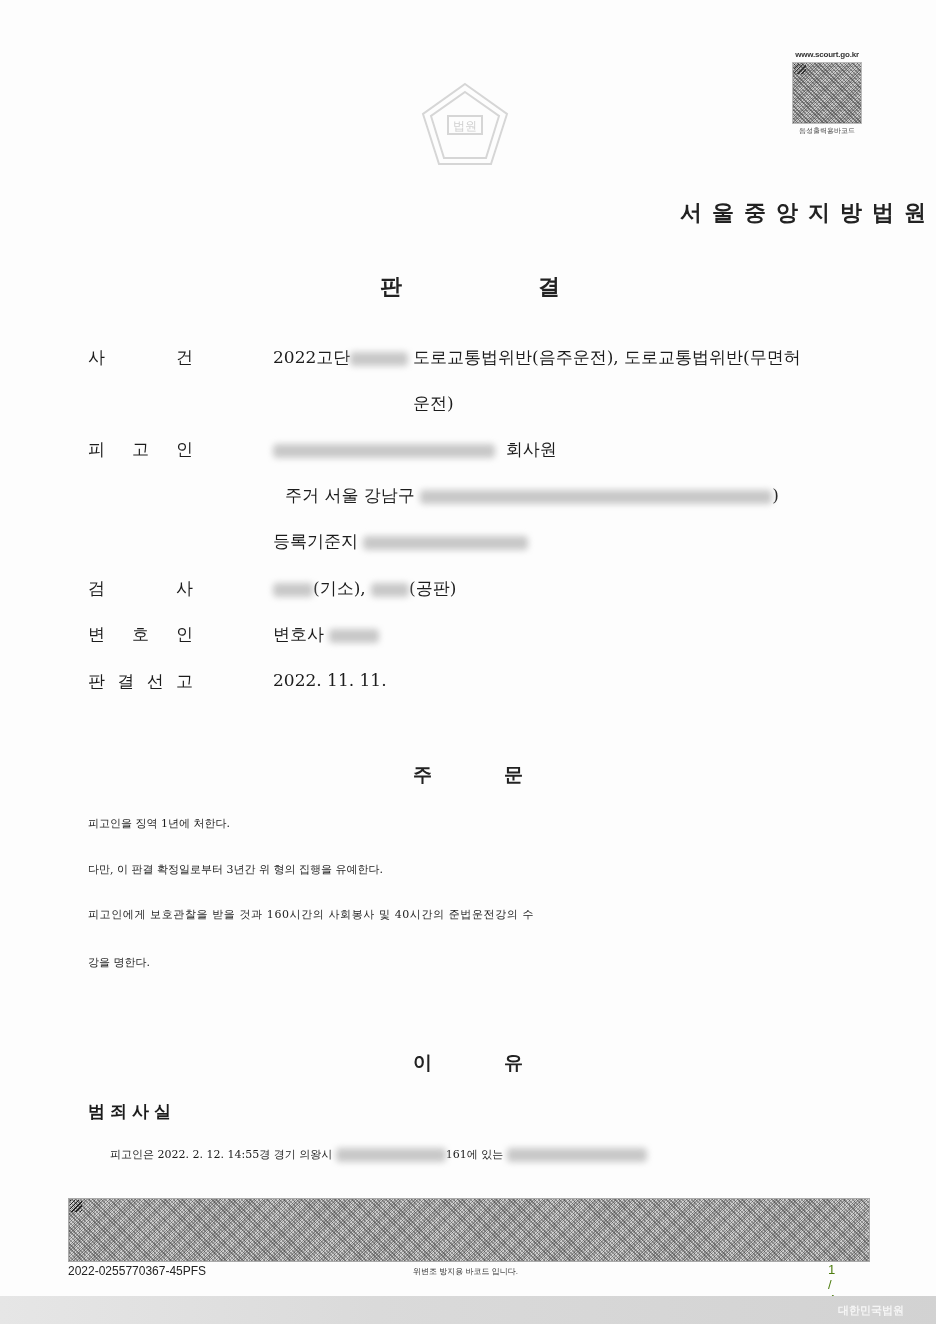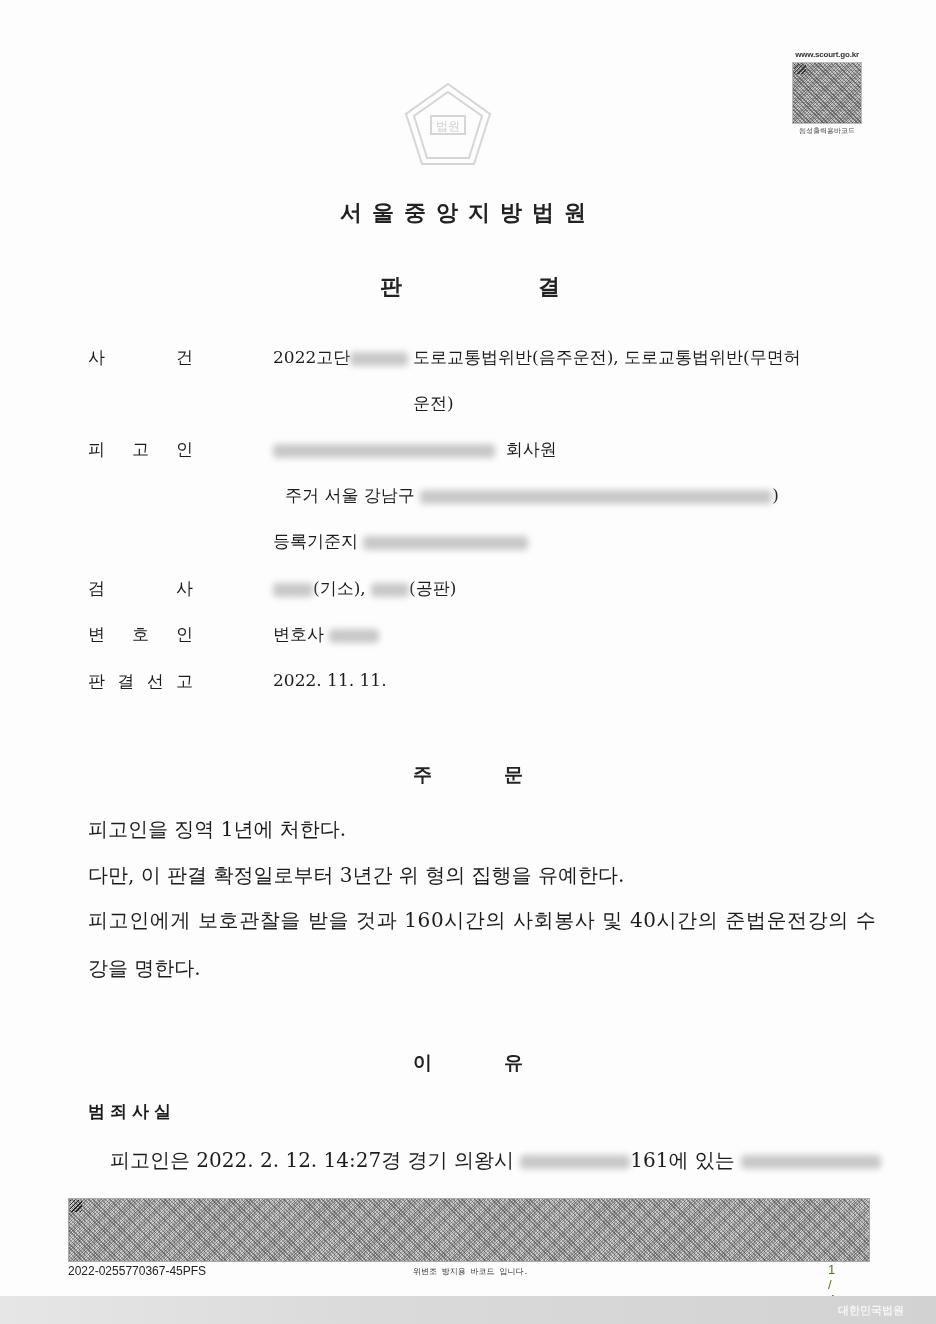--- a/index.html
+++ b/index.html
@@ -22,52 +22,52 @@
       repeating-linear-gradient(0deg, rgba(120,120,120,.35) 0 1px, transparent 1px 4px),
       #c9c9c9;
     border: 1px solid #bbb;
     position: relative;
   }
   .qr-code::before { content: ""; position: absolute; left: 1px; top: 1px; width: 12px; height: 10px;
     background: repeating-linear-gradient(135deg, #333 0 1px, transparent 1px 3px); }
   .qr-caption { font-family: "Liberation Sans", sans-serif; font-size: 7px; color: #444; }
 
   
-  .seal { position: absolute; left: 398px; top: 78px; width: 100px; height: 92px; }
+  .seal { position: absolute; left: 415px; top: 78px; width: 100px; height: 92px; }
   .seal svg { width: 100%; height: 100%; }
 
-  .court-name { position: absolute; left: 0; width: 936px; top: 198px; text-align: center;
+  .court-name { position: absolute; left: 0; width: 936px; top: 198px; text-align: right;
     font-family: "DejaVu Sans", "Liberation Sans", sans-serif; font-weight: bold; font-size: 22px; letter-spacing: 10px; color: #222; }
   .doc-title { position: absolute; left: 380px; top: 272px; width: 180px; display: flex; justify-content: space-between;
     font-family: "DejaVu Sans", "Liberation Sans", sans-serif; font-weight: bold; font-size: 22px; color: #222; }
 
   .info-row { position: absolute; left: 88px; width: 780px; font-size: 17px; }
   .info-label { position: absolute; left: 0; top: 0; width: 105px; display: flex; justify-content: space-between; }
   .info-value { position: absolute; left: 185px; top: 0; white-space: nowrap; text-align: right; }
   .blur { display: inline-block; height: 14px; background: #c8c8c8; border-radius: 4px; filter: blur(3px); vertical-align: middle; }
 
   .section-head { position: absolute; left: 413px; width: 110px; display: flex; justify-content: space-between;
     font-family: "DejaVu Sans", "Liberation Sans", sans-serif; font-weight: bold; font-size: 19px; color: #222; }
 
-  .para { position: absolute; left: 88px; font-size: 20px; white-space: nowrap; text-align: right; }
+  .para { position: absolute; left: 88px; font-size: 11px; white-space: nowrap; text-align: right; }
   .sub-head { position: absolute; left: 88px; top: 1100px; font-family: "DejaVu Sans", "Liberation Sans", sans-serif; font-weight: bold; font-size: 17px; letter-spacing: 5px; text-align: center; }
 
   .footer-barcode {
     position: absolute; left: 68px; top: 1198px; width: 800px; height: 62px;
     background:
       repeating-linear-gradient(45deg, rgba(50,50,50,.45) 0 1px, transparent 1px 3px),
       repeating-linear-gradient(-45deg, rgba(80,80,80,.45) 0 1px, transparent 1px 2px),
       repeating-linear-gradient(90deg, rgba(110,110,110,.3) 0 1px, transparent 1px 5px),
       #cfcfcf;
     border: 1px solid #aaa;
   }
   .footer-barcode::before { content: ""; position: absolute; left: 1px; top: 1px; width: 12px; height: 12px;
     background: repeating-linear-gradient(135deg, #222 0 1px, transparent 1px 3px); }
   .doc-id { position: absolute; left: 68px; top: 1264px; font-family: "Liberation Sans", sans-serif; font-size: 12px; color: #222; }
-  .anti-forgery { position: absolute; left: 413px; top: 1266px; font-family: Liberation Mono, monospace; font-size: 8px; color: #333; text-align: right; }
+  .anti-forgery { position: absolute; left: 413px; top: 1266px; font-family: Liberation Sans, sans-serif; font-size: 8px; color: #333; text-align: right; }
   .page-num { position: absolute; left: 828px; top: 1262px; font-family: "Liberation Sans", sans-serif; font-size: 13px; color: #4d7c0f; }
   .bottom-band { position: absolute; left: 0; top: 1296px; width: 936px; height: 28px;
     background: linear-gradient(90deg, #e6e6e6 0%, #dadada 40%, #d2d2d2 100%); padding-left: 8px; }
   .bottom-band-label { position: absolute; right: 40px; top: 7px; font-family: "DejaVu Sans", sans-serif; font-size: 11px; color: #f5f5f5; font-weight: bold; }
 </style>
 </head>
 <body>
 
 <div class="page">
 
@@ -162,21 +162,21 @@
   <div class="para" style="top:862px;">다만, 이 판결 확정일로부터 3년간 위 형의 집행을 유예한다.</div>
   <div class="para" style="top:907px; letter-spacing:0.6px;">피고인에게 보호관찰을 받을 것과 160시간의 사회봉사 및 40시간의 준법운전강의 수</div>
   <div class="para" style="top:955px;">강을 명한다.</div>
 
   <div class="section-head" style="top:1050px;">
     <span>이</span>
       <span>유</span>
   </div>
   <div class="sub-head">범죄사실</div>
   <div class="para" style="left:110px; top:1147px;">
-    <span>피고인은 2022. 2. 12. 14:27경 경기 의왕시</span> <span class="blur" style="width:110px;"></span><span>161에 있는</span> <span class="blur" style="width:140px;"></span>
+    <span>피고인은 2022. 2. 12. 14:55경 경기 의왕시</span> <span class="blur" style="width:110px;"></span><span>161에 있는</span> <span class="blur" style="width:140px;"></span>
   </div>
 
   <div class="footer-barcode"></div>
   <div class="doc-id">2022-0255770367-45PFS</div>
   <div class="anti-forgery">위변조 방지용 바코드 입니다.</div>
   <div class="page-num">1 / 4</div>
   <div class="bottom-band">
     <span class="bottom-band-label">대한민국법원</span>
   </div>
 </div>

